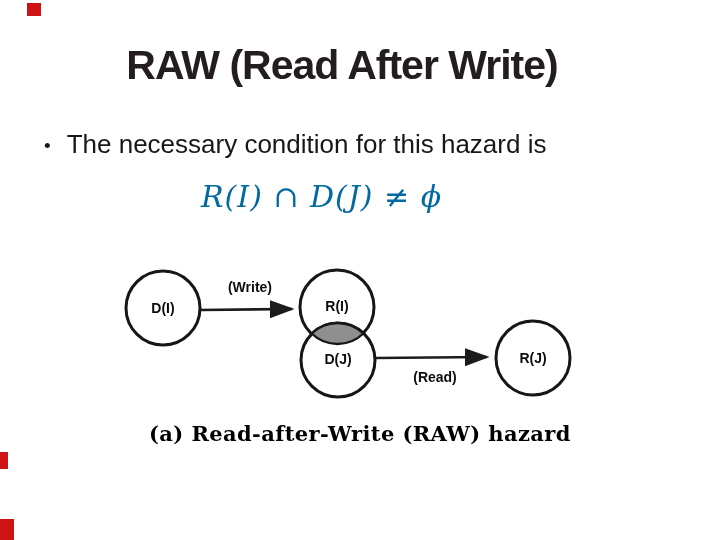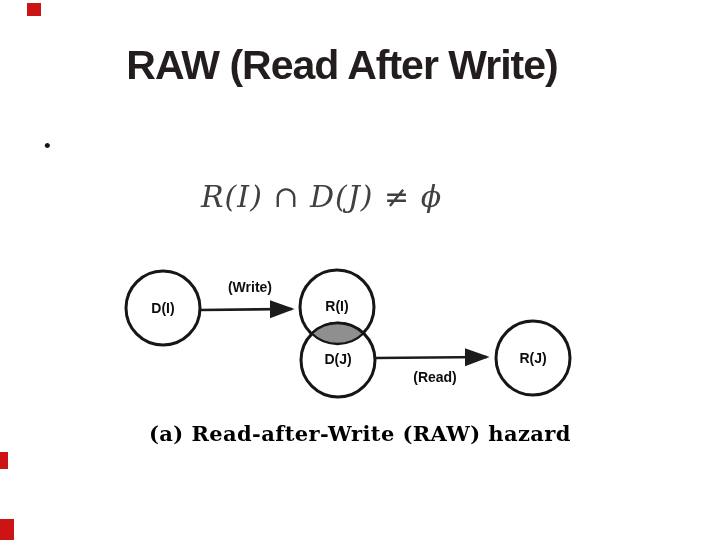--- a/index.html
+++ b/index.html
@@ -37,21 +37,21 @@
     font-size:19px; line-height:34px;
     margin-right:16px; color:#1b1616;
   }
 
   .formula {
     position:absolute;
     left:201px; top:179px;
     font-family:"DejaVu Serif", serif;
     font-style:italic;
     font-size:30px;
-    color:#404040;
+    color:#0369a1;
     letter-spacing:1px;
     white-space:nowrap;
   }
 
   .diagram {
     position:absolute;
     left:115px; top:258px;
   }
 
   .caption {
@@ -79,20 +79,21 @@
 <div class="slide">
 
   <div class="accent accent-top"></div>
   <div class="accent accent-mid"></div>
   <div class="accent accent-bottom"></div>
 
   <h1 class="title">RAW (Read After Write)</h1>
 
   <div class="bullet-line">
     <span class="bullet-marker">•</span>
+    <span>The necessary condition for this hazard is</span>
   </div>
 
   <div class="formula">R(I) ∩ D(J) ≠ ϕ</div>
 
   <svg class="diagram" width="470" height="160" viewBox="0 0 470 160">
     <defs>
       <marker id="arrowhead" markerWidth="11" markerHeight="9" refX="8.5" refY="3.5" orient="auto">
         <path d="M0,0 L9.5,3.5 L0,7 Z" fill="#1c1c1c"></path>
       </marker>
     </defs>

